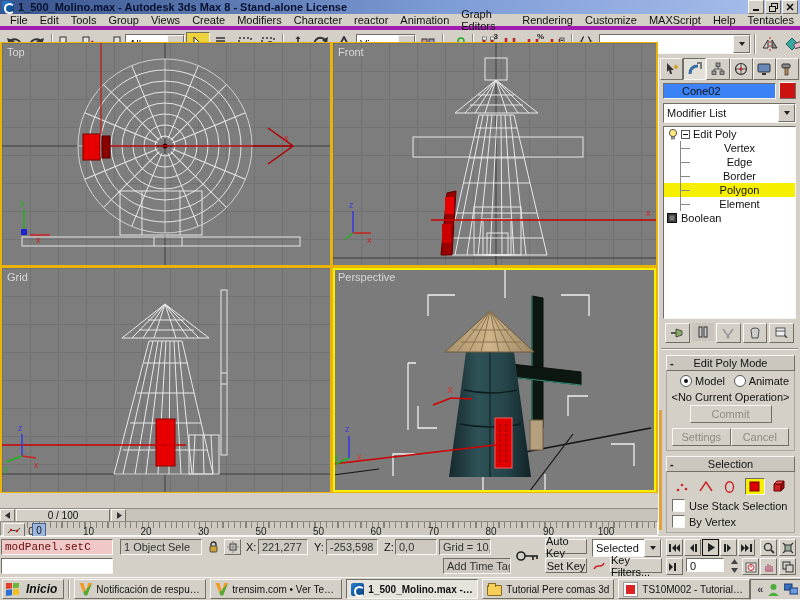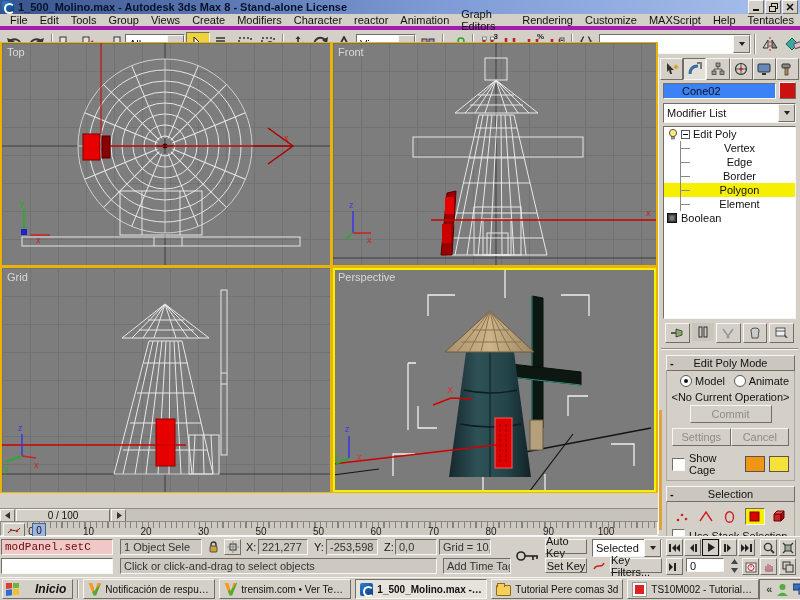--- a/index.html
+++ b/index.html
@@ -82,21 +82,21 @@
   #tb-handle{position:absolute;left:31px;top:1px;width:12px;height:12px;background:#9fb6d9;border:1px solid #44628f;color:#06112e;display:flex;align-items:center;justify-content:center;font-size:10px;}
   #mcebtn{position:absolute;left:2px;top:1px;width:20px;height:12px;}
   
   #statusbar{left:0;top:536px;width:800px;height:41px;background:#d4d0c8;border-top:1px solid #f7f6f2;box-sizing:border-box;}
   .sb{position:absolute;box-sizing:border-box;}
   .sfield{background:#cdc9c1;border:1px solid;border-color:#716e66 #f7f6f2 #f7f6f2 #716e66;padding:0 3px;height:16px;line-height:14px;white-space:nowrap;overflow:hidden;color:#333;}
   .mono{font-family:"Liberation Mono",monospace;}
   .pbtn{width:17px;height:17px;display:inline-flex;align-items:center;justify-content:center;}
   
   #taskbar{left:0;top:577px;width:800px;height:23px;background:#d4d0c8;border-top:1px solid #f7f6f2;box-sizing:border-box;display:flex;align-items:center;}
-  #startbtn{margin-left:2px;height:18px;padding:0 6px 0 3px;display:flex;align-items:center;gap:16px;font-weight:bold;font-style:italic;font-size:12px;}
+  #startbtn{margin-left:2px;height:18px;padding:0 6px 0 3px;display:flex;align-items:center;gap:7px;font-weight:bold;font-style:italic;font-size:12px;}
   .task{height:18px;width:122px;margin-left:4px;display:flex;align-items:center;gap:4px;padding:0 4px;overflow:hidden;white-space:nowrap;font-size:10px;flex:0 0 auto;}
   .task.active{border-color:#716e66 #f7f6f2 #f7f6f2 #716e66;background:#e6e3dc;font-weight:bold;}
   .ticon{width:13px;height:13px;flex:0 0 auto;position:relative;}
   .ic-web{background:linear-gradient(135deg,#f59a1f 50%,#57a82e 50%);clip-path:polygon(0 0,30% 0,50% 70%,70% 0,100% 0,60% 100%,40% 100%);}
   .ic-max{background:linear-gradient(135deg,#2a7fd4,#0a3e7a);border-radius:2px;}
   .ic-max::after{content:"";position:absolute;left:3px;top:3px;width:7px;height:7px;border:2px solid #fff;border-right-color:transparent;border-radius:50%;}
   .ic-folder{background:#f5cf5a;border:1px solid #8a6c1c;border-radius:1px;margin-top:2px;height:9px;}
   .ic-folder::before{content:"";position:absolute;left:0;top:-3px;width:6px;height:3px;background:#f5cf5a;border:1px solid #8a6c1c;border-bottom:none;}
   .ic-pdf{background:#fff;border:1px solid #999;}
   .ic-pdf::after{content:"";position:absolute;left:2px;top:2px;right:2px;bottom:2px;background:#d22;}
@@ -630,28 +630,20 @@
             </span>
         </div>
         <div style="text-align:center;margin:4px 0 2px 0;">&lt;No Current Operation&gt;</div>
         <div class="ctr">
             <span class="gbtn out" style="width:64px">Commit</span>
           </div>
         <div class="row" style="justify-content:space-between;margin-top:5px;padding:0 2px;">
           <span class="gbtn out" style="width:44px">Settings</span>
           <span class="gbtn out" style="width:44px">Cancel</span>
         </div>
-        <div class="row" style="margin-top:6px;padding:0 2px;">
-          <span class="chk"></span>
-          <span>Show Cage</span>
-          <span style="margin-left:auto;display:flex;gap:4px;">
-            <span class="cswatch" style="background:#f19515;"></span>
-            <span class="cswatch" style="background:#f6e23a;"></span>
-          </span>
-        </div>
       </div>
     </div>
 
     <div class="rollout">
       <div class="rohead">
         <span class="minus">-</span>
         <span class="rtitle">Selection</span>
       </div>
       <div class="robody">
         <div class="selicons">
@@ -757,21 +749,20 @@
       </span>
 
     <span class="sb" style="left:246px;top:4px;">X:</span>
     <span class="sb sfield" style="left:258px;top:2px;width:50px;">221,277</span>
     <span class="sb" style="left:314px;top:4px;">Y:</span>
     <span class="sb sfield" style="left:326px;top:2px;width:52px;">-253,598</span>
     <span class="sb" style="left:384px;top:4px;">Z:</span>
     <span class="sb sfield" style="left:395px;top:2px;width:42px;">0,0</span>
 
     <span class="sb sfield" style="left:439px;top:2px;width:52px;">Grid = 10,0</span>
-    <span class="sb sfield" style="left:120px;top:21px;width:317px;">Click or click-and-drag to select objects</span>
     <span class="sb sfield" style="left:443px;top:21px;width:68px;">Add Time Tag</span>
 
     <span class="sb ctr" style="left:515px;top:8px;width:26px;height:22px;">
         <svg width="24" height="12">
           <circle cx="5" cy="6" r="4" fill="none" stroke="#222" stroke-width="1.6"></circle>
           <line x1="9" y1="6" x2="22" y2="6" stroke="#222" stroke-width="1.6"></line>
           <path d="M17,6 v4 M21,6 v3" stroke="#222" stroke-width="1.6"></path>
         </svg>
       </span>
 

